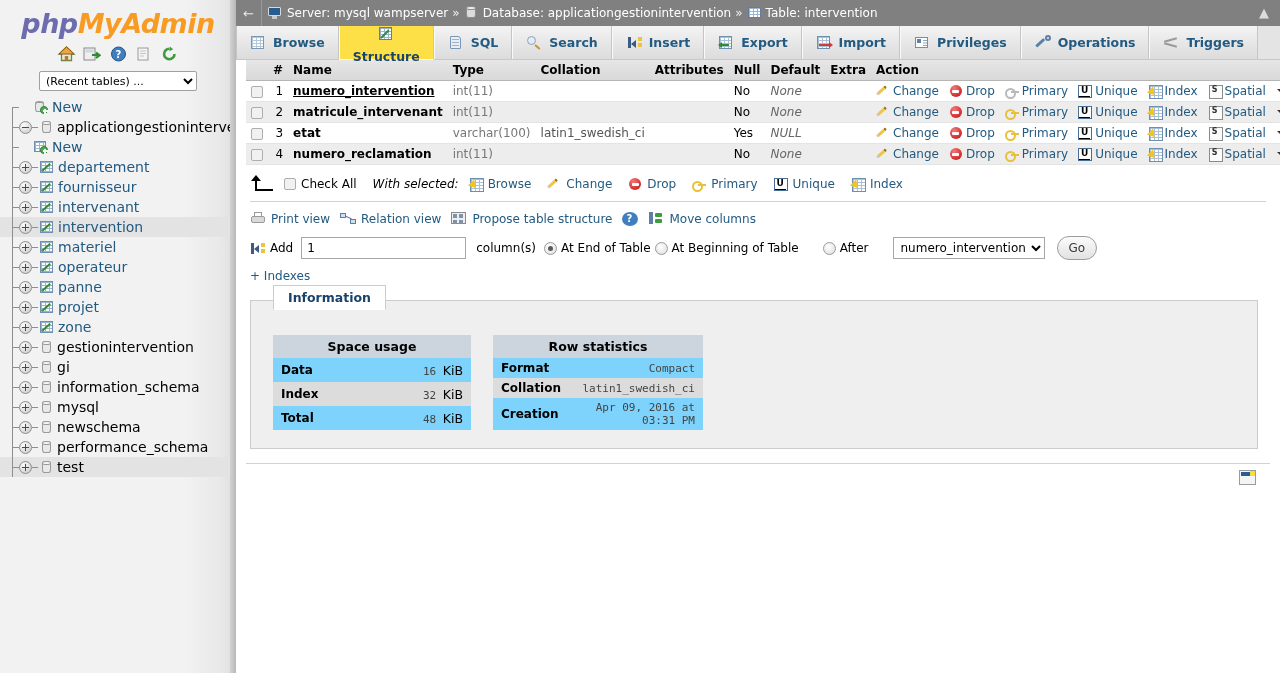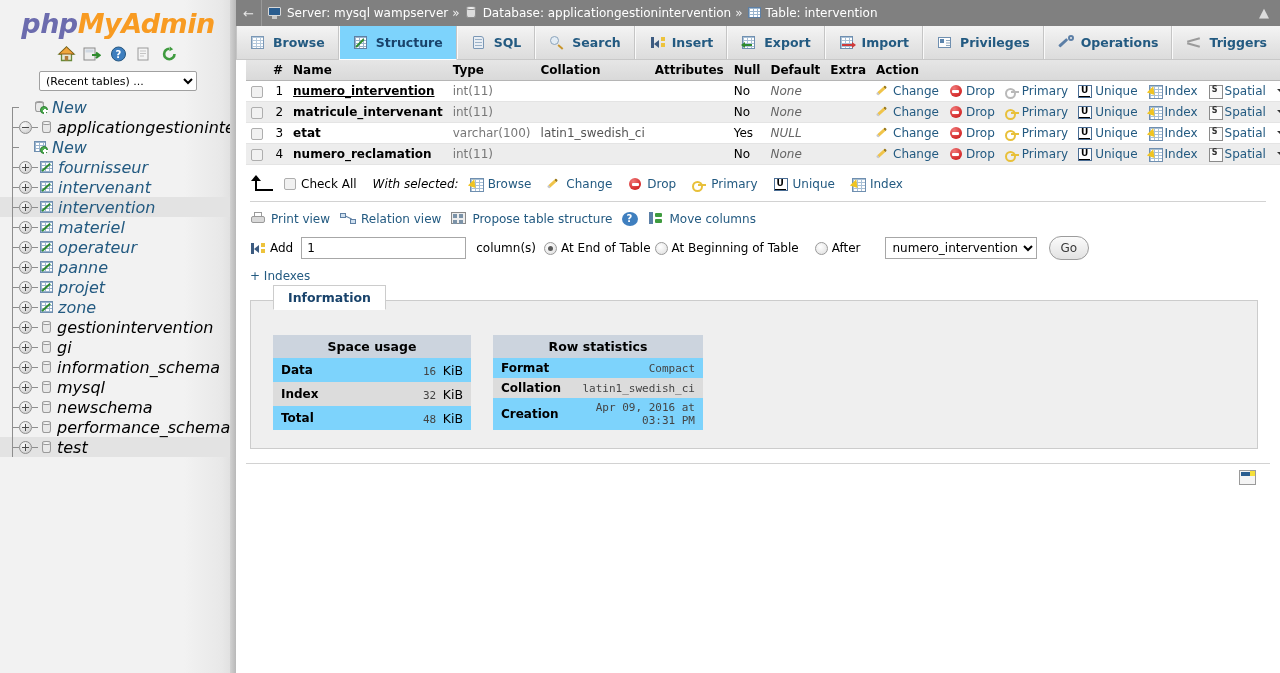--- a/index.html
+++ b/index.html
@@ -47,21 +47,21 @@
     border: 1px solid #a0a0a0; background: #fff; border-radius: 2px;
     padding: 1px 2px;
   }
 
   .tree { padding-left: 6px; font-size: 12px; }
   .node {
     display: flex; align-items: center; height: 20px;
     white-space: nowrap; padding-left: 0;
   }
   .node.hl { background: #e3e3e3; margin-left: -6px; padding-left: 6px; width: 230px;}
-  .node .label { color: #235a81; padding-left: 4px; font-size: 16px; font-style: italic; }
+  .node .label { color: #235a81; padding-left: 4px; font-size: 14px; }
   .node.db > .label { color: #000; }
   .node .label.plain { color: #000; }
 
   .pm {
     width: 13px; height: 13px; border-radius: 50%;
     background: radial-gradient(circle at 35% 30%, #fbfbfb, #d6d6d6 70%, #b9b9b9 100%);
     border: 1px solid #8e8e8e;
     position: relative; flex: 0 0 13px;
   }
   .pm::before, .pm::after {
@@ -163,22 +163,22 @@
     display: flex; align-items: center; gap: 7px;
     padding: 0 13px;
     font-size: 12.5px; font-weight: bold; color: #235a81;
     background: linear-gradient(to bottom, #f4f4f4 0%, #e6e6e6 55%, #dcdcdc 100%);
     border-right: 1px solid #c5c5c5;
     border-left: 1px solid #fafafa;
     cursor: pointer;
   }
   #tabs .tab:first-child { border-left: 1px solid #c5c5c5; }
   #tabs .tab.active {
-    background: #7dd3fc; color: #19436b;
-    border-bottom: 1px solid #fff; margin-bottom: -1px;
+    background: #fde047; color: #19436b;
+    border-bottom: 1px solid #fff; margin-bottom: -1px; flex-direction: column;
   }
 
   .ticon { width: 16px; height: 16px; position: relative; display:inline-block; flex:0 0 16px;}
   .ticon.browse .g { position:absolute; left:1px; top:1px; width:13px; height:13px; background:#fff;
      border:1px solid #7a97b5;
      background-image: linear-gradient(to right, #b4c8db 1px, transparent 1px),
                        linear-gradient(to bottom, #b4c8db 1px, transparent 1px);
      background-size: 4px 3px;}
   .ticon.structure .g { position:absolute; left:1px; top:1px; width:13px; height:13px; background:#fff;
      border:1px solid #5e7fa3;
@@ -483,20 +483,33 @@
           <span class="vline-cell">
             <span class="v"></span>
             <span class="h"></span>
           </span>
           <span class="pm plus"></span>
           <span class="dash"></span>
           <span class="ic-tbl">
             <span class="g"></span>
             <span class="arrow"></span>
           </span>
+          <span class="label">departement</span>
+        </div>
+        <div class="node">
+          <span class="vline-cell">
+            <span class="v"></span>
+            <span class="h"></span>
+          </span>
+          <span class="pm plus"></span>
+          <span class="dash"></span>
+          <span class="ic-tbl">
+            <span class="g"></span>
+            <span class="arrow"></span>
+          </span>
           <span class="label">fournisseur</span>
         </div>
         <div class="node">
           <span class="vline-cell">
             <span class="v"></span>
             <span class="h"></span>
           </span>
           <span class="pm plus"></span>
           <span class="dash"></span>
           <span class="ic-tbl">
@@ -1053,21 +1066,21 @@
             <span class="ar"></span>
             <span class="y"></span>
             <span class="y2"></span>
           </span>
         <span class="lbl">Add</span>
         <input class="numcols" type="text" value="1" style="">
         <span class="lbl" style="margin-left:10px;margin-right:8px">column(s)</span>
         <label style="margin-right:4px">
           <span class="radio on"></span><span>At End of Table</span>
         </label>
-        <label style="margin-right:16px">
+        <label style="margin-right:24px">
           <span class="radio"></span><span>At Beginning of Table</span>
         </label>
         <label style="margin-right:24px">
           <span class="radio"></span><span>After</span>
         </label>
         <select class="aftercol">
           <option>numero_intervention</option>
         </select>
         <button class="go">Go</button>
       </div>

